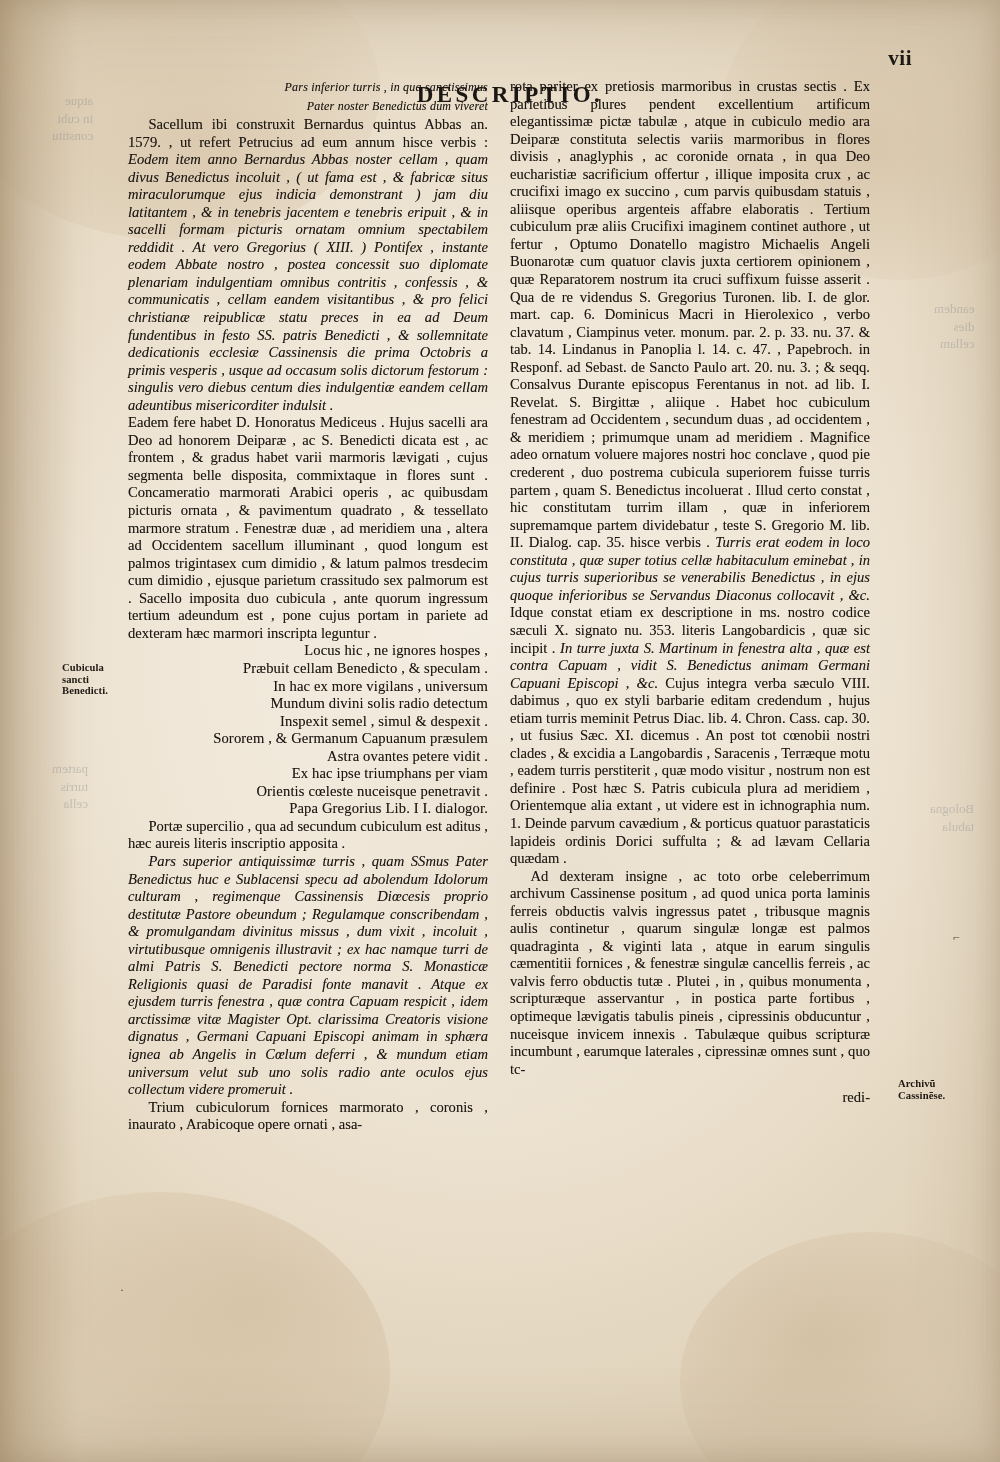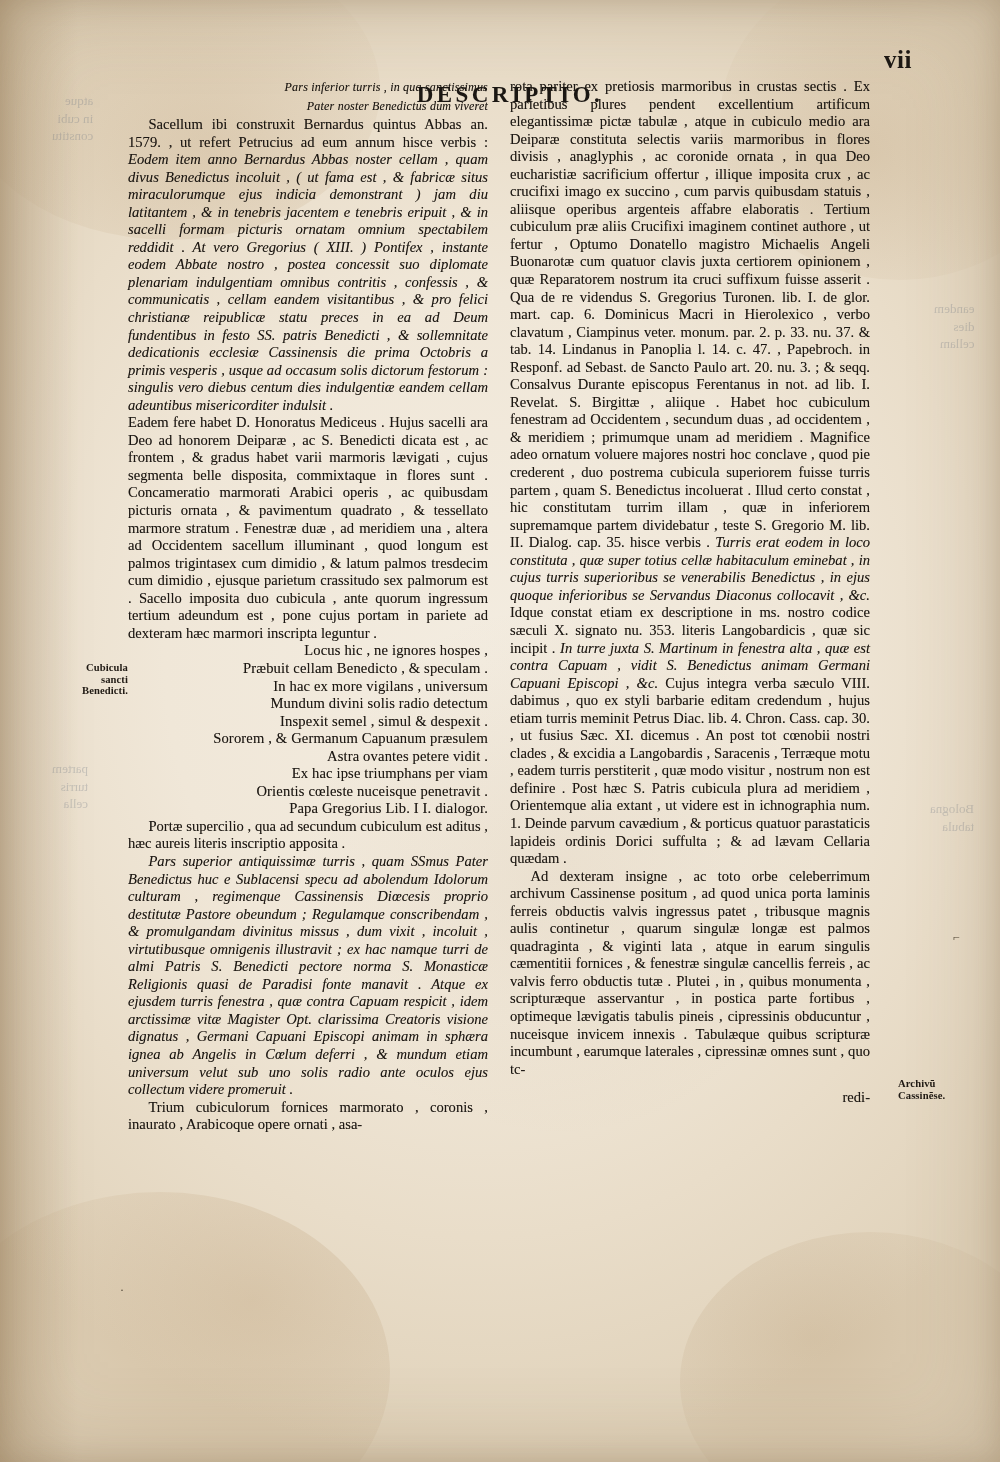--- a/index.html
+++ b/index.html
@@ -56,21 +56,21 @@
     font-size: 23px;
     letter-spacing: 3.4px;
     font-weight: 700;
     white-space: nowrap;
     margin-top: 40px;
   }
   .folio {
     position: absolute;
     right: 18px;
     top: 4px;
-    font-size: 25px;
+    font-size: 21px;
     font-weight: 700;
     letter-spacing: .5px;
   }
 
   
   .columns {
     position: absolute;
     top: 78px;
     left: 128px;
     width: 742px;
@@ -105,21 +105,21 @@
 
   
   .col p { text-shadow: 0 0 .45px rgba(40,28,16,.40); }
 
   
   .margin-note {
     position: absolute;
     font-size: 10.6px;
     line-height: 11.6px;
     font-weight: 700;
-    text-align: right;
+    text-align: left;
     letter-spacing: .1px;
     color: #201a14;
   }
   .margin-left  { left: 62px;  top: 662px; width: 66px; }
   .margin-right { right: 22px; top: 1078px; width: 80px; text-align: left; }
 
   .tick-right {
     position: absolute;
     right: 40px;
     top: 930px;

